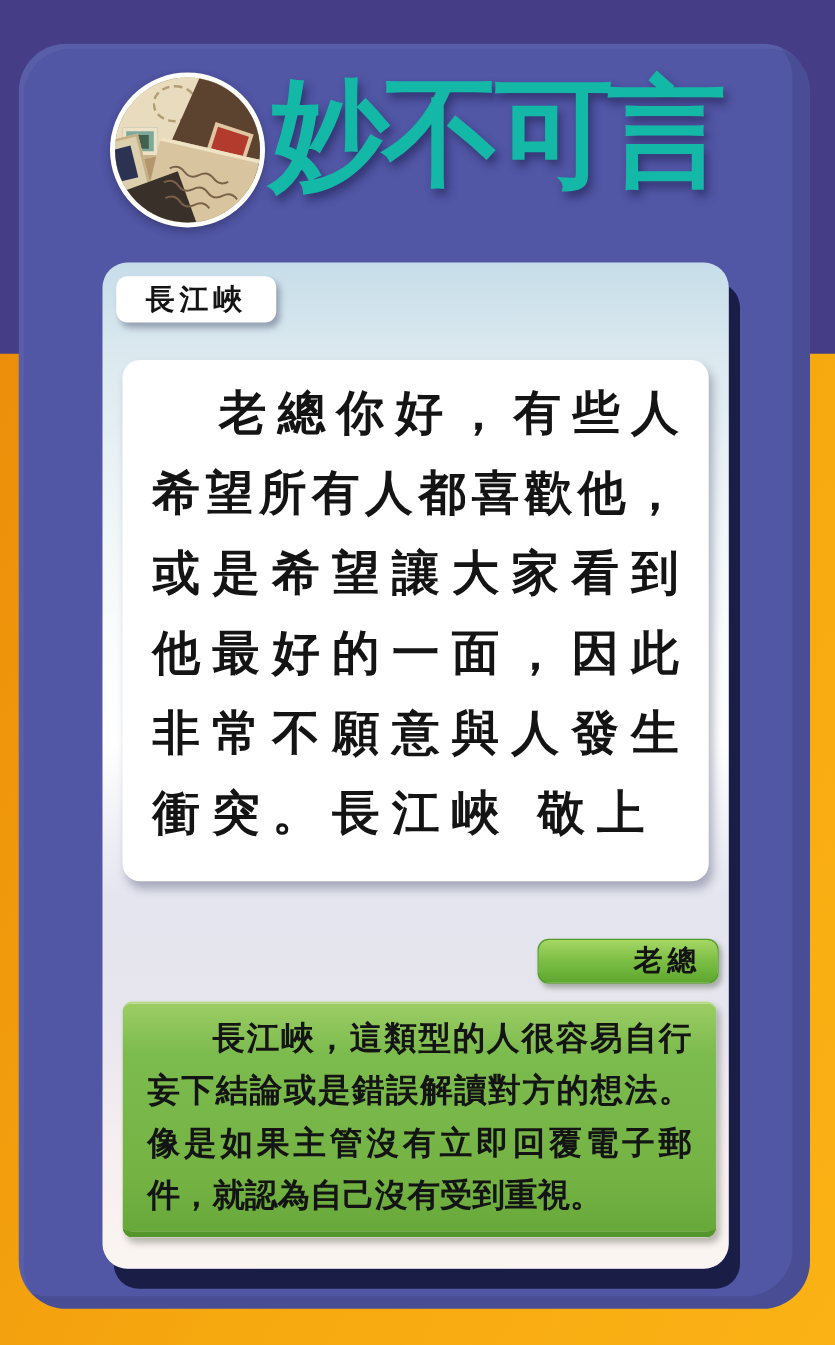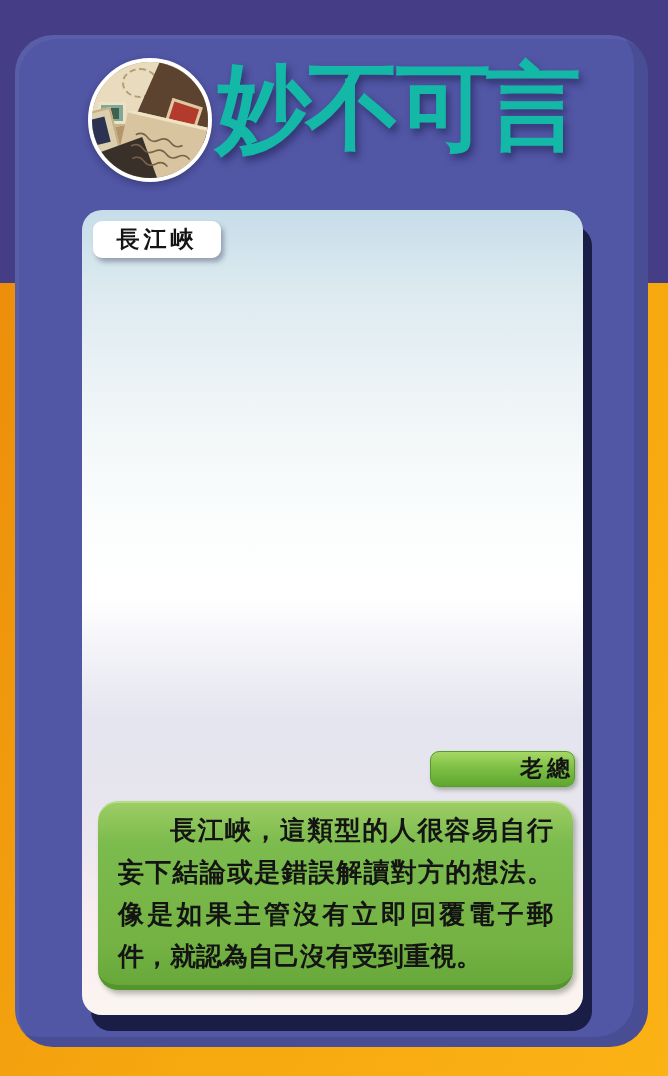--- a/index.html
+++ b/index.html
@@ -82,28 +82,28 @@
   .q-box .line:first-child { text-indent:53px; }
   .q-box .line:last-child { text-align-last:left; letter-spacing:0.26em; }
 
   
   .a-badge {
     position:absolute; left:430px; top:751px; width:145px; height:36px;
     border-radius:9px;
     background:linear-gradient(180deg, var(--green-hi,#a6d765) 0%, #7fc046 45%, var(--green-lo,#5ea72f) 100%);
     border:1px solid #559b2b;
     box-shadow:2px 3px 4px rgba(45,65,30,.35);
-    text-align:right; line-height:33px;
+    text-align:right; padding-right:13px; line-height:33px;
     font-size:23px; font-weight:bold; letter-spacing:4px; color:#141414;
   }
 
   
   .a-box {
     position:absolute; left:98px; top:801px; width:475px;
-    border-radius:20px;
+    border-radius:8px;
     background:linear-gradient(180deg, #9ccd64 0%, var(--green-box,#7cbb4d) 22%, #73b243 78%, #68a83a 100%);
     border-top:2px solid #b7dc88;
     border-bottom:5px solid var(--green-edge,#54962b);
     box-shadow:3px 4px 5px rgba(60,70,50,.35);
     padding:6px 20px 8px 20px;
   }
   .a-box p {
     font-size:26px; font-weight:bold; color:#141414; line-height:42px;
     text-align:justify; text-indent:52px;
   }
@@ -140,20 +140,28 @@
   </div>
 
   <h1 class="title">妙不可言</h1>
 
   <div class="panel"></div>
 
   <div class="q-badge">
     <span>長江峽</span>
   </div>
 
+  <div class="q-box">
+      <div class="line">老總你好，有些人</div>
+      <div class="line">希望所有人都喜歡他，</div>
+      <div class="line">或是希望讓大家看到</div>
+      <div class="line">他最好的一面，因此</div>
+      <div class="line">非常不願意與人發生</div>
+      <div class="line">衝突。長江峽 敬上</div>
+    </div>
 
   <div class="a-badge">
     <span>老總</span>
   </div>
 
   <div class="a-box">
     <p>長江峽，這類型的人很容易自行妄下結論或是錯誤解讀對方的想法。像是如果主管沒有立即回覆電子郵件，就認為自己沒有受到重視。</p>
   </div>
 
 </div>

